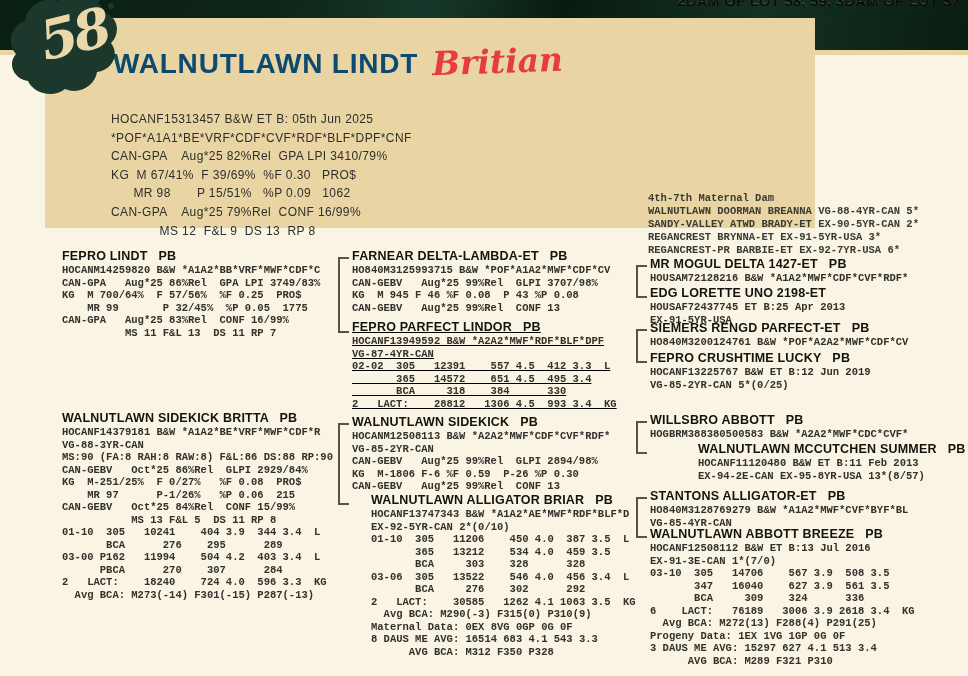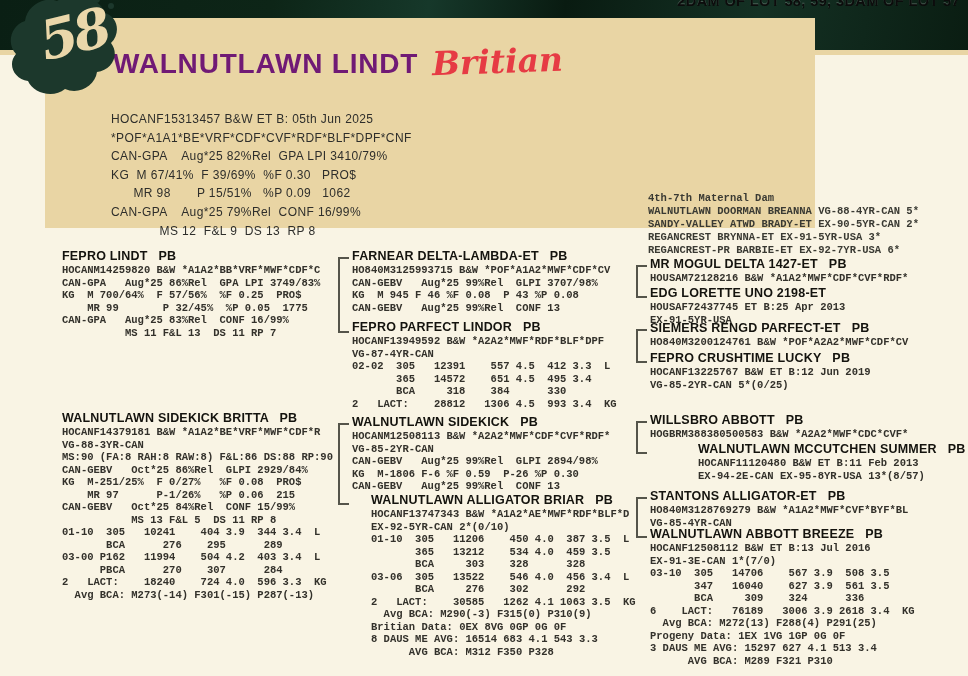--- a/index.html
+++ b/index.html
@@ -10,21 +10,21 @@
   .banner{position:absolute;left:0;top:0;width:968px;height:50px;overflow:hidden;
           background:linear-gradient(100deg,#0a1f14 0%,#0d2517 28%,#16382a 44%,#091b11 58%,#143124 78%,#0a1d12 100%);}
   .banner-text{position:absolute;right:8px;top:-7px;font-size:14.5px;font-weight:bold;
           color:#0c0c0c;letter-spacing:.4px;white-space:pre;
           text-shadow:0 -1px 0 rgba(255,255,255,.22);}
   .tan-strip{position:absolute;left:0;top:50px;width:968px;height:5px;background:#e9d5a4;}
 
   
   .title-box{position:absolute;left:45px;top:18px;width:770px;height:210px;background:#e9d5a4;}
   .title-row{position:absolute;left:68px;top:24px;white-space:nowrap;}
-  .title-main{display:inline-block;font-size:28px;font-weight:bold;color:#701a75;letter-spacing:.8px;}
+  .title-main{display:inline-block;font-size:28px;font-weight:bold;color:#0c4a6e;letter-spacing:.8px;}
   .title-script{display:inline-block;margin-left:14px;font-family:"DejaVu Serif",serif;
           font-style:italic;font-weight:bold;font-size:33px;color:#e63b44;transform:rotate(-2deg);}
 
   
   .lot-blob{position:absolute;left:6px;top:-6px;width:122px;height:104px;}
   .lot-number{position:absolute;left:34px;top:8px;font-family:"DejaVu Serif",serif;
           font-style:italic;font-weight:bold;font-size:54px;color:#ead7aa;
           transform:rotate(-14deg);letter-spacing:-4px;}
 
   
@@ -123,21 +123,21 @@
 
 <div class="pblock" style="left:352px;top:250px;">
   <div class="phead">FARNEAR DELTA-LAMBDA-ET   PB</div>
   <div class="plines">
       <div class="line">HO840M3125993715 B&amp;W *POF*A1A2*MWF*CDF*CV</div>
       <div class="line">CAN-GEBV   Aug*25 99%Rel  GLPI 3707/98%</div>
       <div class="line">KG  M 945 F 46 %F 0.08  P 43 %P 0.08</div>
       <div class="line">CAN-GEBV   Aug*25 99%Rel  CONF 13</div>
     </div>
 </div>
-<div class="pblock" style="left:352px;top:321px;">
+<div class="pblock" style="left:352px;top:321px;text-decoration:underline;">
   <div class="phead">FEPRO PARFECT LINDOR   PB</div>
   <div class="plines">
       <div class="line">HOCANF13949592 B&amp;W *A2A2*MWF*RDF*BLF*DPF</div>
       <div class="line">VG-87-4YR-CAN</div>
       <div class="line">02-02  305   12391    557 4.5  412 3.3  L</div>
       <div class="line">       365   14572    651 4.5  495 3.4</div>
       <div class="line">       BCA     318    384      330</div>
       <div class="line">2   LACT:    28812   1306 4.5  993 3.4  KG</div>
     </div>
 </div>
@@ -156,21 +156,21 @@
   <div class="plines">
       <div class="line">HOCANF13747343 B&amp;W *A1A2*AE*MWF*RDF*BLF*D</div>
       <div class="line">EX-92-5YR-CAN 2*(0/10)</div>
       <div class="line">01-10  305   11206    450 4.0  387 3.5  L</div>
       <div class="line">       365   13212    534 4.0  459 3.5</div>
       <div class="line">       BCA     303    328      328</div>
       <div class="line">03-06  305   13522    546 4.0  456 3.4  L</div>
       <div class="line">       BCA     276    302      292</div>
       <div class="line">2   LACT:    30585   1262 4.1 1063 3.5  KG</div>
       <div class="line">  Avg BCA: M290(-3) F315(0) P310(9)</div>
-      <div class="line">Britian Data: 0EX 8VG 0GP 0G 0F</div>
+      <div class="line">Maternal Data: 0EX 8VG 0GP 0G 0F</div>
       <div class="line">8 DAUS ME AVG: 16514 683 4.1 543 3.3</div>
       <div class="line">      AVG BCA: M312 F350 P328</div>
     </div>
 </div>
 
 <div class="pblock" style="left:650px;top:258px;">
   <div class="phead">MR MOGUL DELTA 1427-ET   PB</div>
   <div class="plines">
       <div class="line">HOUSAM72128216 B&amp;W *A1A2*MWF*CDF*CVF*RDF*</div>
     </div>

